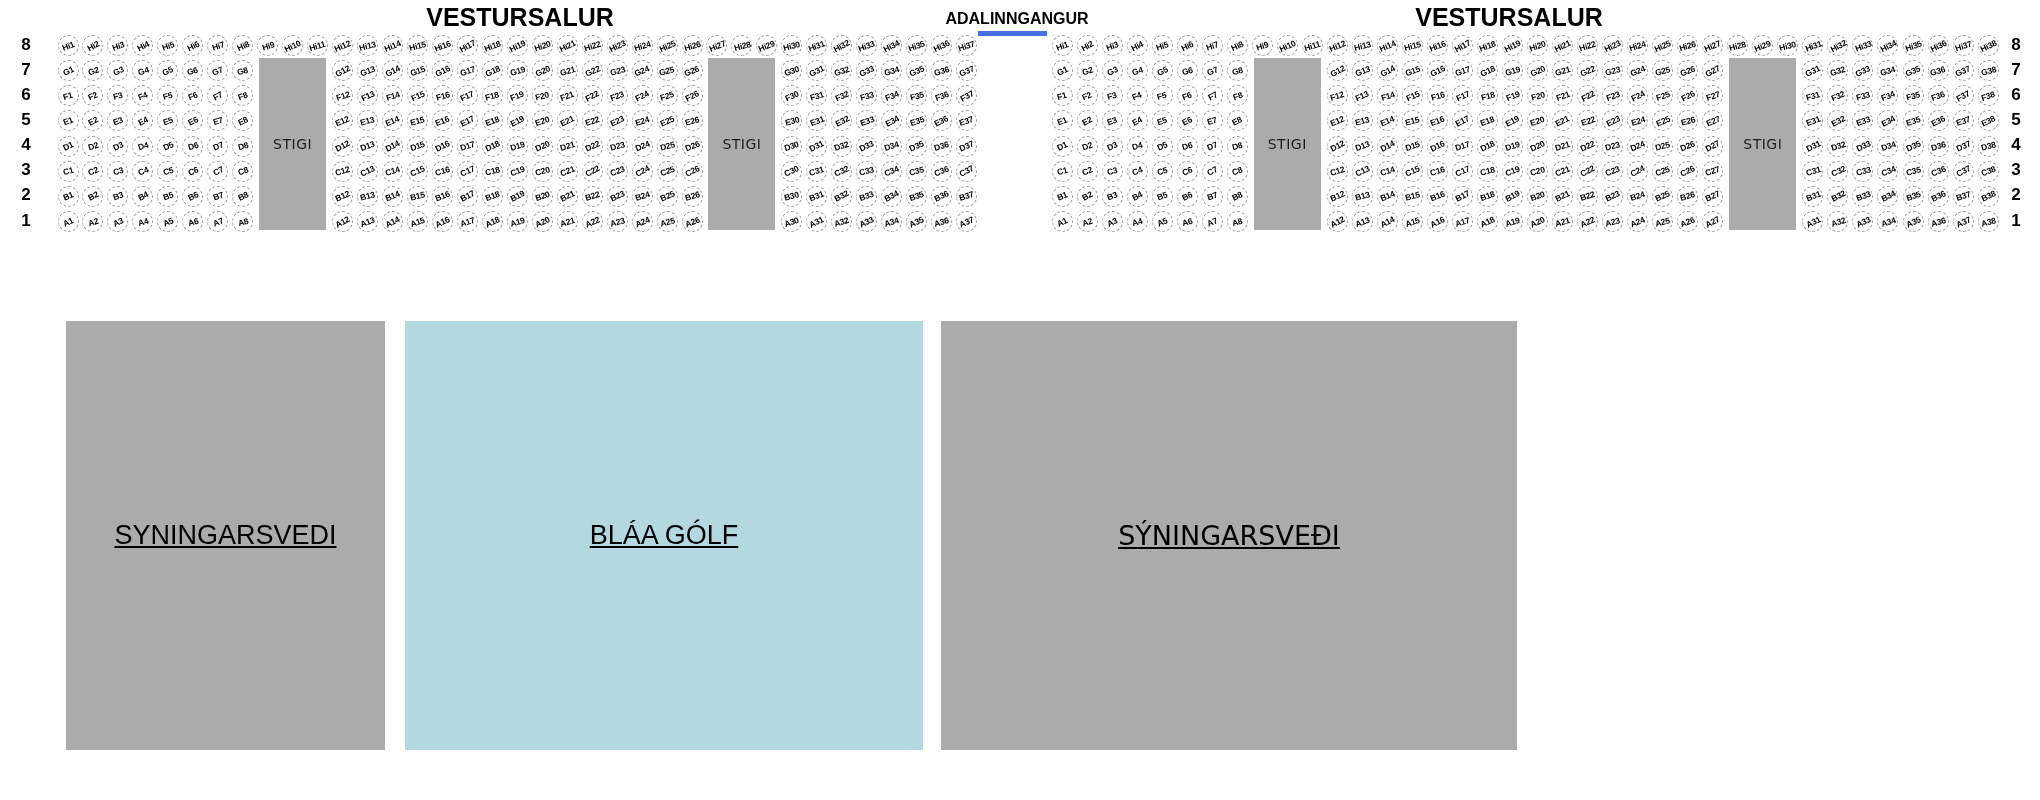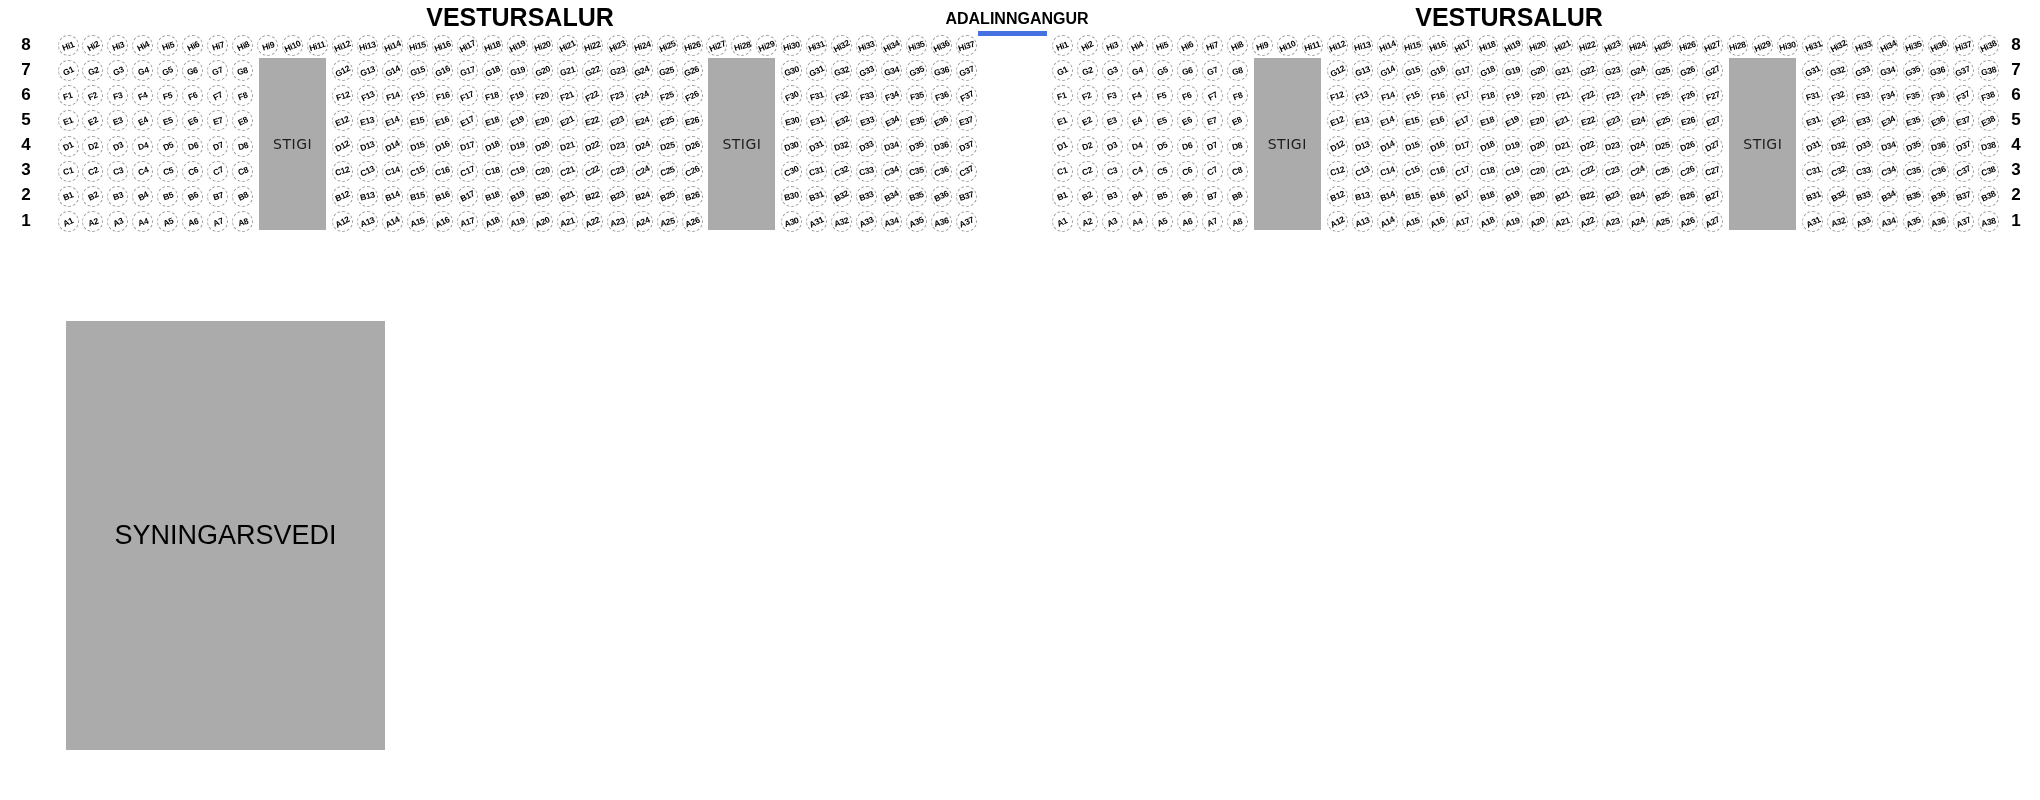--- a/index.html
+++ b/index.html
@@ -22,21 +22,21 @@
         border:1px dashed #999999;border-radius:50%;background:#ffffff;
         display:flex;align-items:center;justify-content:center;}
   .seat span{font:700 8.5px "Liberation Sans",sans-serif;color:#000;
              letter-spacing:-0.3px;white-space:nowrap;}
 
   .stigi{position:absolute;top:58px;height:172px;
          display:flex;align-items:center;justify-content:center;}
   .stigi span{font:14px "DejaVu Sans",sans-serif;color:#1c1c1c;letter-spacing:0.5px;}
 
   .floor{position:absolute;top:321px;height:429px;
-         display:flex;align-items:center;justify-content:center;}
+         display:flex;align-items:center;justify-content:center;text-decoration:underline;}
   #floor-0{left:66px;width:319px;}
   #floor-1{left:405px;width:518px;}
   #floor-2{left:941px;width:576px;}
   .floor-label{color:#000;white-space:nowrap;}
   .floor-label.cond{font:27px "Liberation Sans",sans-serif;}
   .floor-label.wide{font:27px "DejaVu Sans",sans-serif;}
 </style>
 </head>
 <body>
 
@@ -1631,14 +1631,20 @@
         <span>STIGI</span>
       </div>
       <div class="stigi" style="left: 1729.31px; width: 67.06px; background: rgb(171, 171, 171);">
         <span>STIGI</span>
       </div>
     </div>
 
   <div class="floor" id="floor-0" style="background: rgb(171, 171, 171);">
     <span class="floor-label cond">SYNINGARSVEDI</span>
   </div>
+  <div class="floor" id="floor-1" style="background: rgb(179, 216, 224);">
+    <span class="floor-label cond">BLÁA GÓLF</span>
+  </div>
+  <div class="floor" id="floor-2" style="background: rgb(171, 171, 171);">
+    <span class="floor-label wide">SÝNINGARSVEÐI</span>
+  </div>
 
 </div>
 
 </body></html>

